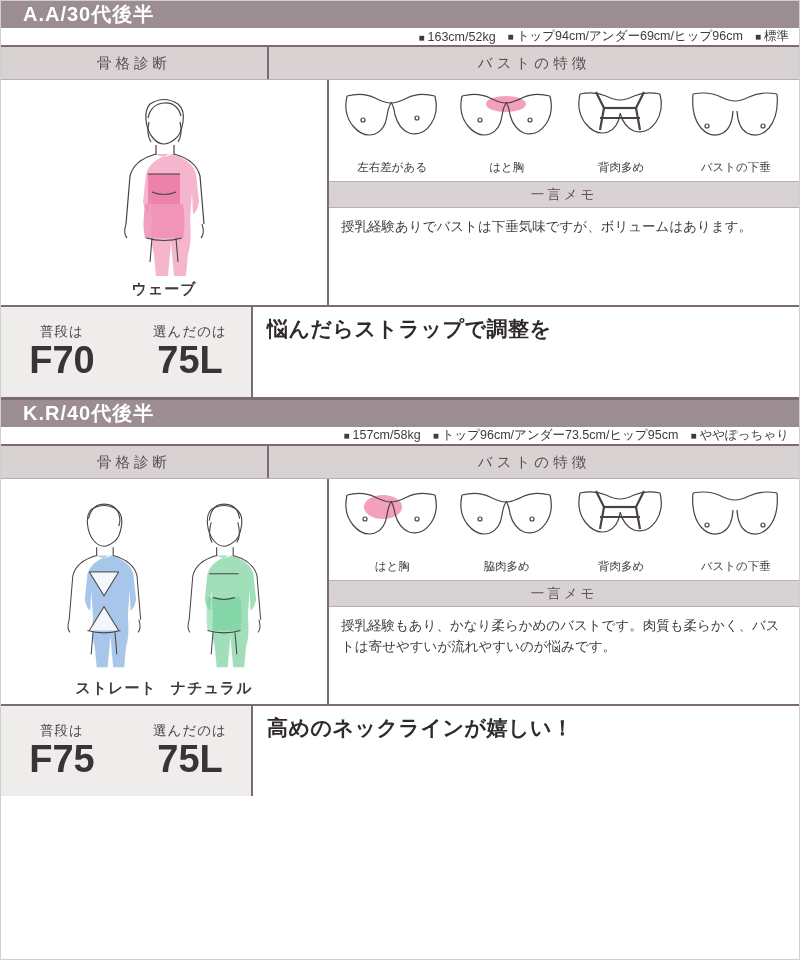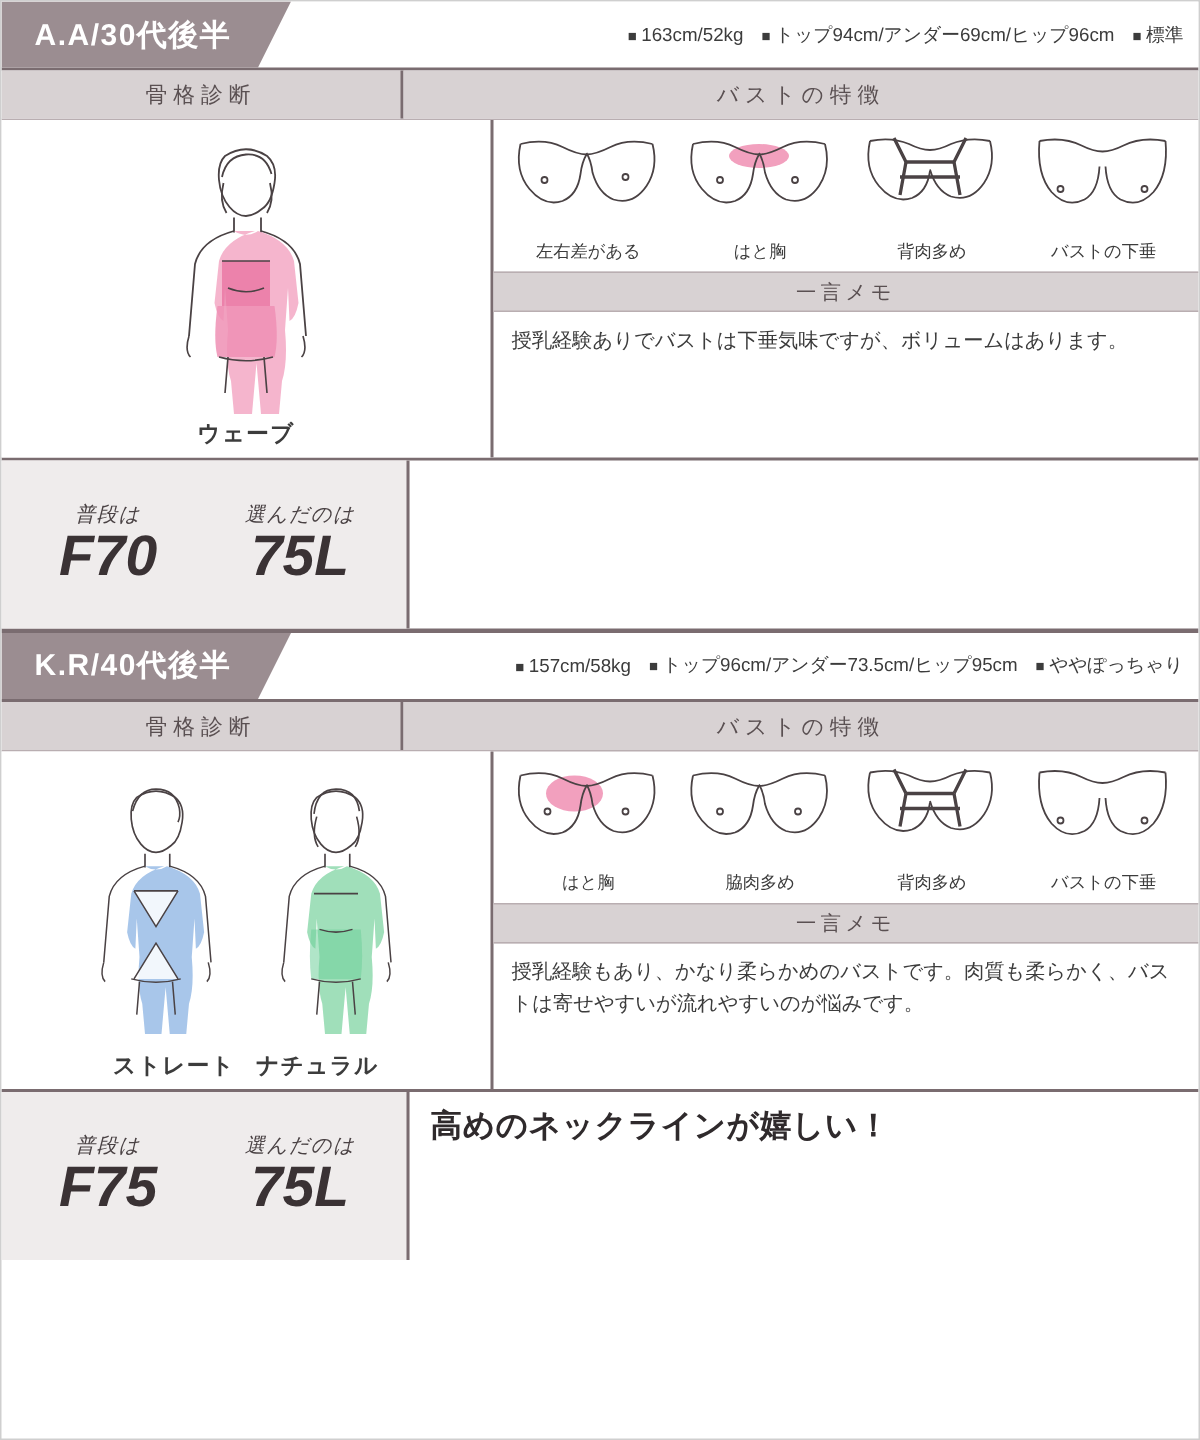--- a/index.html
+++ b/index.html
@@ -31,20 +31,21 @@
   .person + .person {
     border-top: 3px solid #7a6c70;
   }
 
   
   .p-header {
     display: flex;
     align-items: stretch;
     height: 44px;
     background: #ffffff;
+    flex-direction: column;
   }
   .p-name {
     background: #9b8d91;
     color: #ffffff;
     font-size: 20px;
     font-weight: bold;
     letter-spacing: 1px;
     display: flex;
     align-items: center;
     padding: 0 18px 0 22px;
@@ -159,30 +160,29 @@
     line-height: 1.6;
     padding: 8px 10px 8px 12px;
     color: #3c3c3c;
   }
 
   
   .size-row {
     display: flex;
   }
   .sizes {
-    width: 272px;
+    width: 252px;
     box-sizing: border-box;
     background: #efecec;
     border-right: 2px solid #7a6c70;
     display: flex;
     align-items: center;
     justify-content: center;
     gap: 16px;
-    padding: 27px 0;
-    font-style: italic;
+    padding: 16px 0;
   }
   .size-box { text-align: center; width: 112px; }
   .size-label {
     font-size: 13.5px;
     color: #4a4244;
     letter-spacing: 1px;
   }
   .size-value {
     font-size: 38px;
     font-weight: bold;
@@ -339,20 +339,21 @@
         <div class="size-box">
           <div class="size-label">普段は</div>
           <div class="size-value">F70</div>
         </div>
         <div class="size-box">
           <div class="size-label">選んだのは</div>
           <div class="size-value">75L</div>
         </div>
       </div>
       <div class="review">
+        <div class="review-title">悩んだらストラップで調整を</div>
       </div>
     </div>
   </div>
 
   <div class="person">
 
     <div class="p-header">
       <div class="p-name">K.R/40代後半</div>
       <div class="p-specs">
         <span class="spec">157cm/58kg</span>

